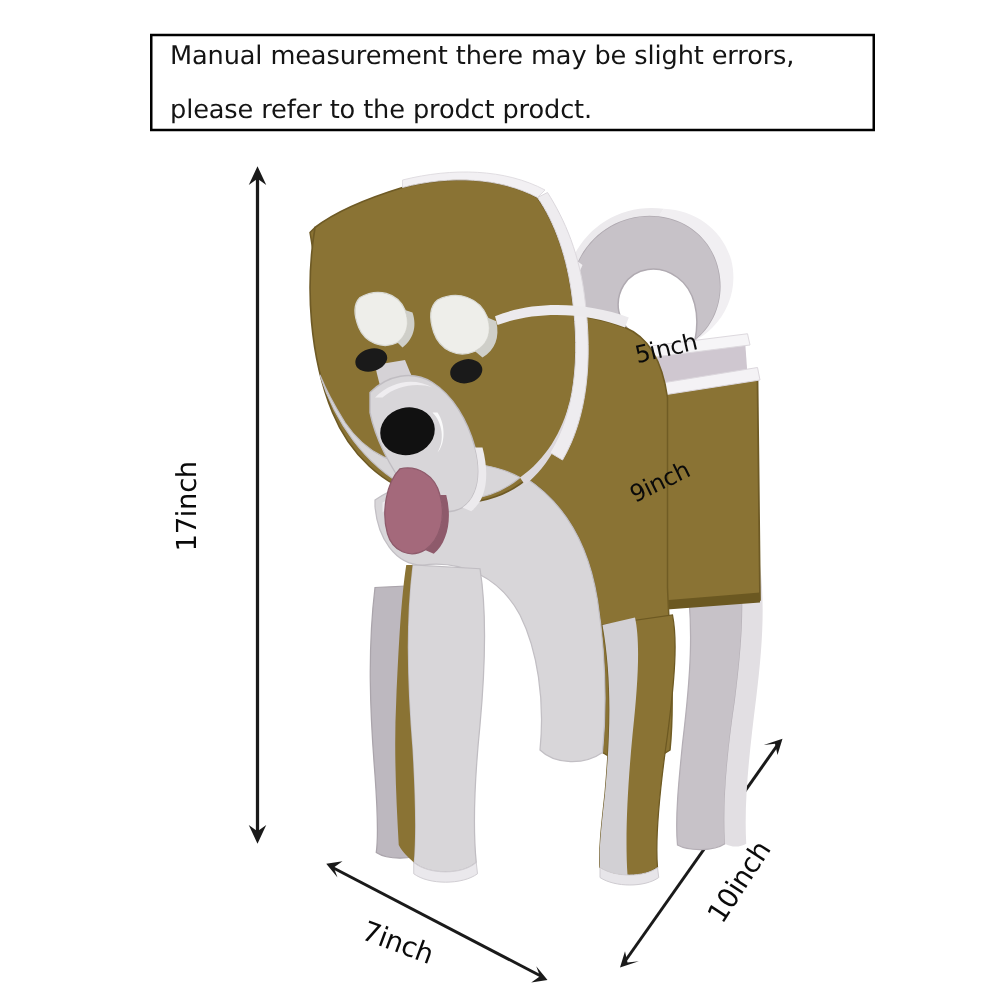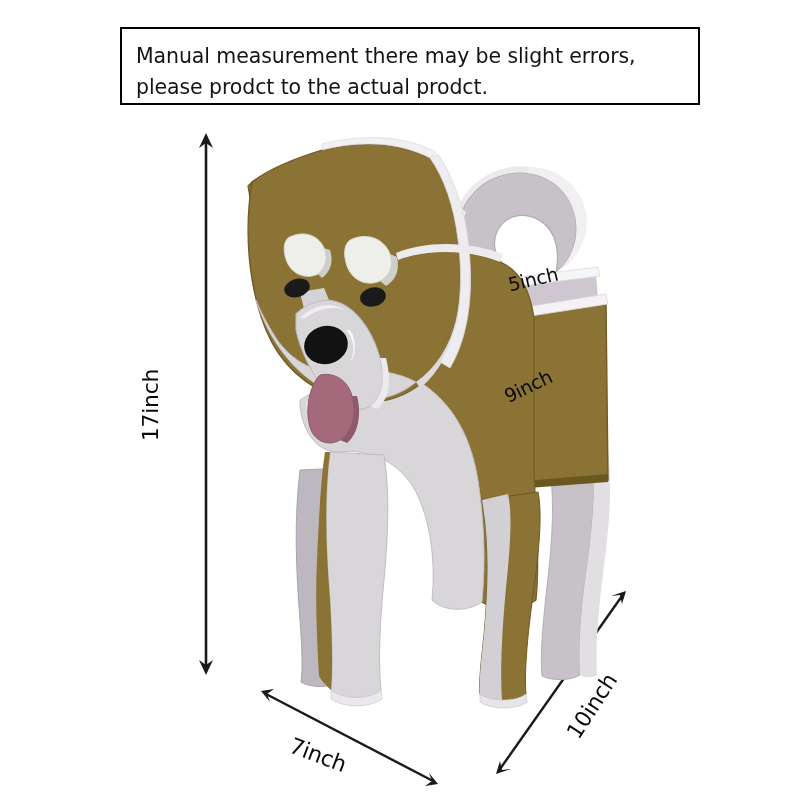--- a/index.html
+++ b/index.html
@@ -24,21 +24,21 @@
     position: absolute;
     left: 120px;
     top: 27px;
     width: 580px;
     height: 78px;
     border: 2px solid #000000;
     background: #ffffff;
     box-sizing: border-box;
     display: flex;
     flex-direction: column;
-    justify-content: flex-end;
+    justify-content: space-between;
     padding: 0 14px;
   }
   .disclaimer-line {
     font-family: "DejaVu Sans", sans-serif;
     font-size: 20.5px;
     line-height: 31px;
     color: #141414;
     white-space: nowrap;
     letter-spacing: -0.1px;
   }
@@ -289,21 +289,21 @@
       <g>
         <path d="M398 260 C430 248 470 250 500 262 L503 254
                  C470 242 428 240 396 253 Z" fill="#eceaed" stroke="none"></path>
       </g>
 
     </g>
   </svg>
 
   <div class="disclaimer-box">
     <div class="disclaimer-line">Manual measurement there may be slight errors,</div>
-    <div class="disclaimer-line">please prodct to the actual prodct.</div>
+    <div class="disclaimer-line">please refer to the prodct prodct.</div>
   </div>
 
   <div class="dim-label" id="label-height">17inch</div>
 
   <div class="dim-label" id="label-width">7inch</div>
 
   <div class="dim-label" id="label-depth">10inch</div>
 
   <div class="dim-label" id="label-box-top">5inch</div>
 

